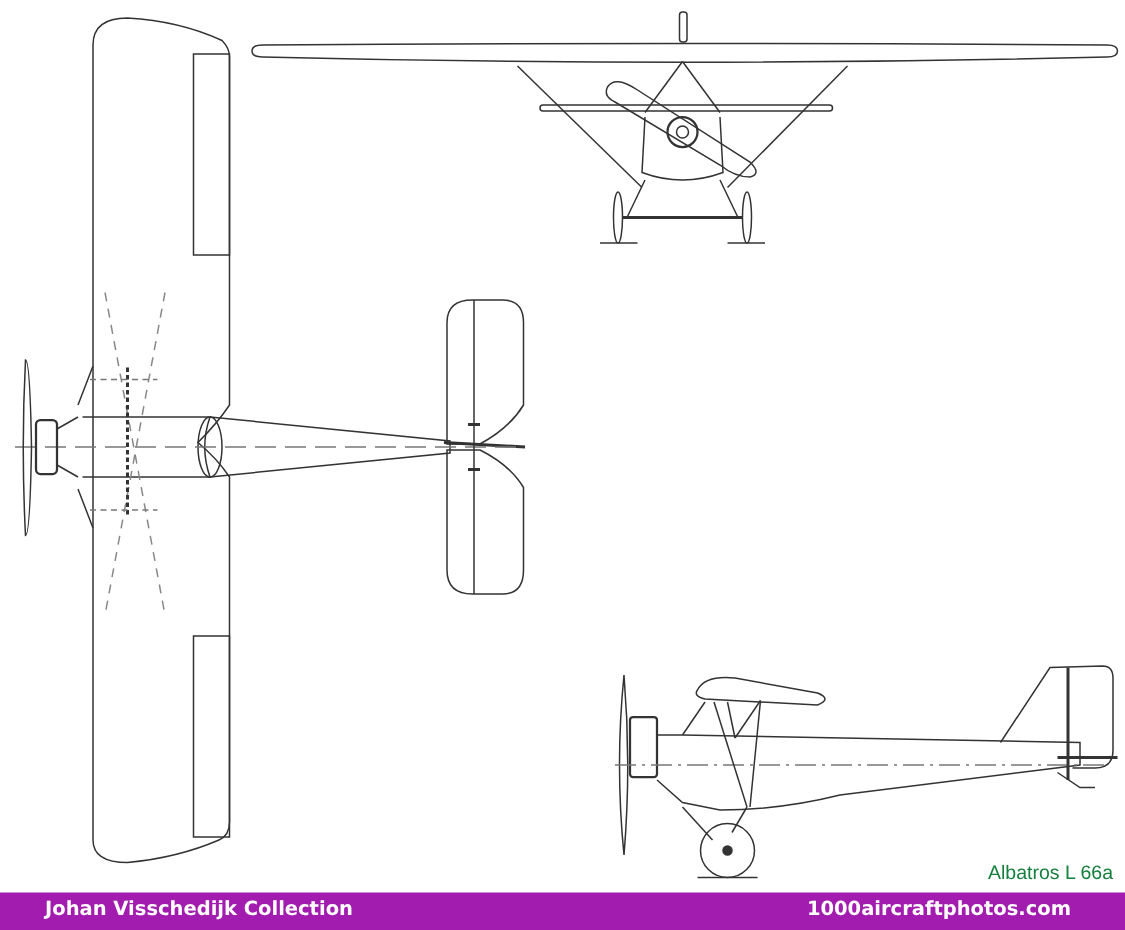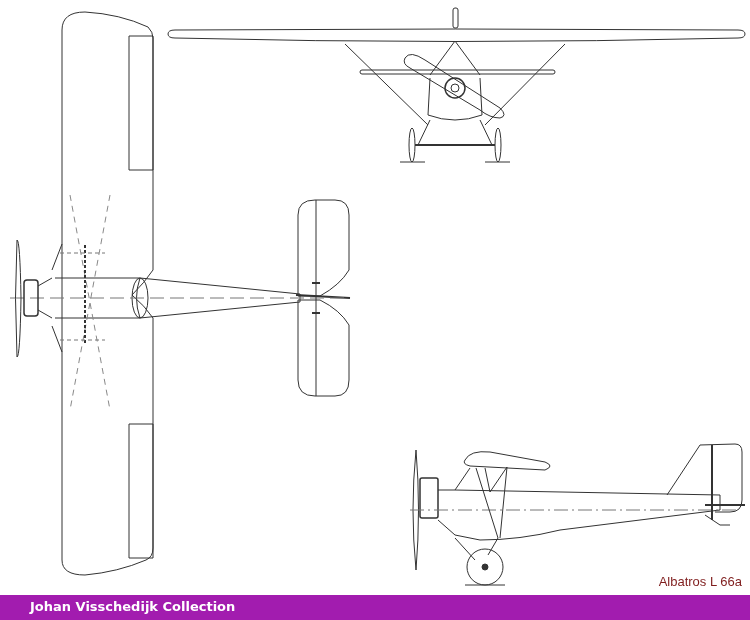--- a/index.html
+++ b/index.html
@@ -1,18 +1,18 @@
 <!DOCTYPE html>
 <html><head>
   <meta charset="utf-8">
   <style>
     html, body { margin: 0; padding: 0; background: #ffffff; }
     body { width: 750px; height: 620px; position: relative; overflow: hidden; font-family: "Liberation Sans", sans-serif; }
     #drawing { position: absolute; left: 0; top: 0; width: 750px; height: 595px; }
-    .caption { position: absolute; right: 8px; top: 574px; font-size: 13px; color: #7f1d1d; font-family: "Liberation Sans", sans-serif; margin-left: 18px; }
+    .caption { position: absolute; right: 8px; top: 574px; font-size: 13px; color: #15803d; font-family: "Liberation Sans", sans-serif; margin-left: 18px; }
     .footer { position: absolute; left: 0; top: 595px; width: 750px; height: 25px; background: #a21caf; }
     .footer .left { position: absolute; left: 30px; top: 4px; font-size: 13px; font-weight: bold; color: #ffffff; font-family: "DejaVu Sans", sans-serif; }
     .footer .right { position: absolute; right: 36px; top: 4px; font-size: 13px; font-weight: bold; color: #ffffff; font-family: "DejaVu Sans", sans-serif; }
     svg line, svg path, svg rect, svg ellipse, svg circle, svg polyline, svg polygon { vector-effect: non-scaling-stroke; }
   </style>
 </head>
 <body>
 
 <svg id="drawing" viewBox="0 0 750 595" xmlns="http://www.w3.org/2000/svg" fill="none" stroke="#333" stroke-width="1">
 
@@ -101,13 +101,14 @@
     <line x1="712" y1="445" x2="712" y2="520" stroke-width="2"></line>
     <line x1="705" y1="505" x2="745" y2="505" stroke-width="2"></line>
     <path d="M705,515 L720,525 L730,525"></path>
   </g>
 </svg>
 
 <div class="caption">Albatros L 66a</div>
 
 <div class="footer">
   <span class="left">Johan Visschedijk Collection</span>
+  <span class="right">1000aircraftphotos.com</span>
 </div>
 
 </body></html>

